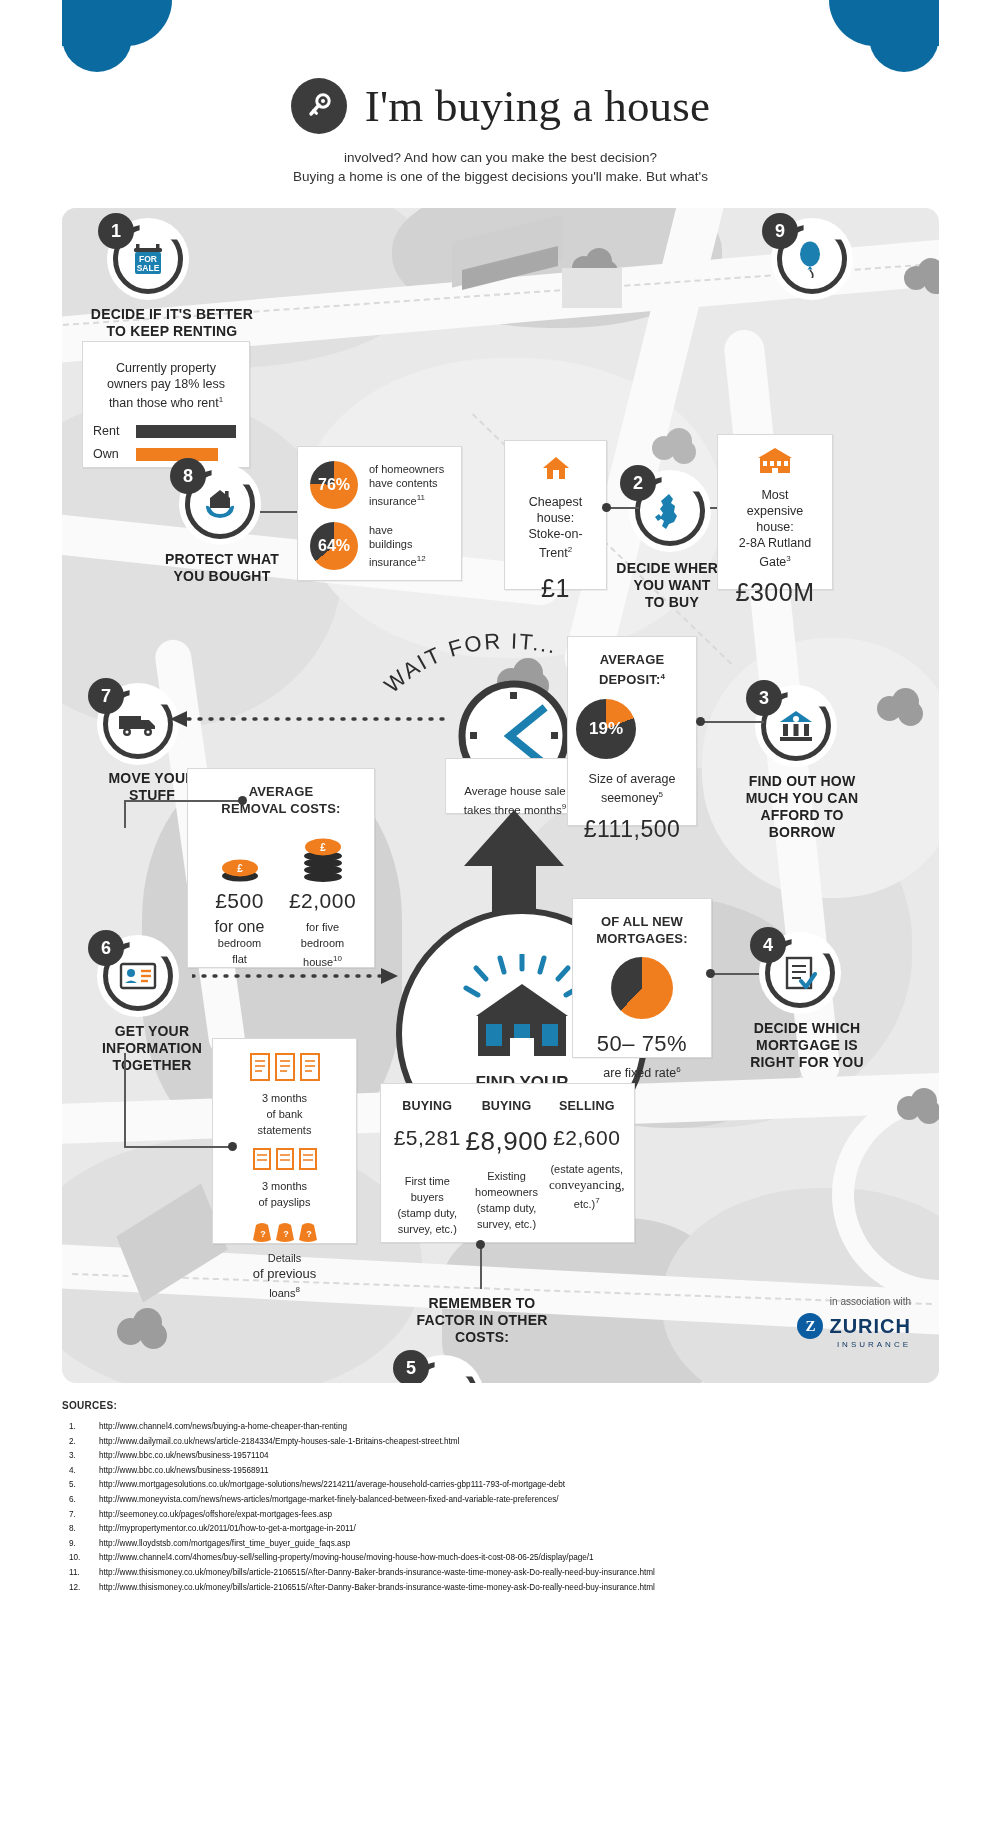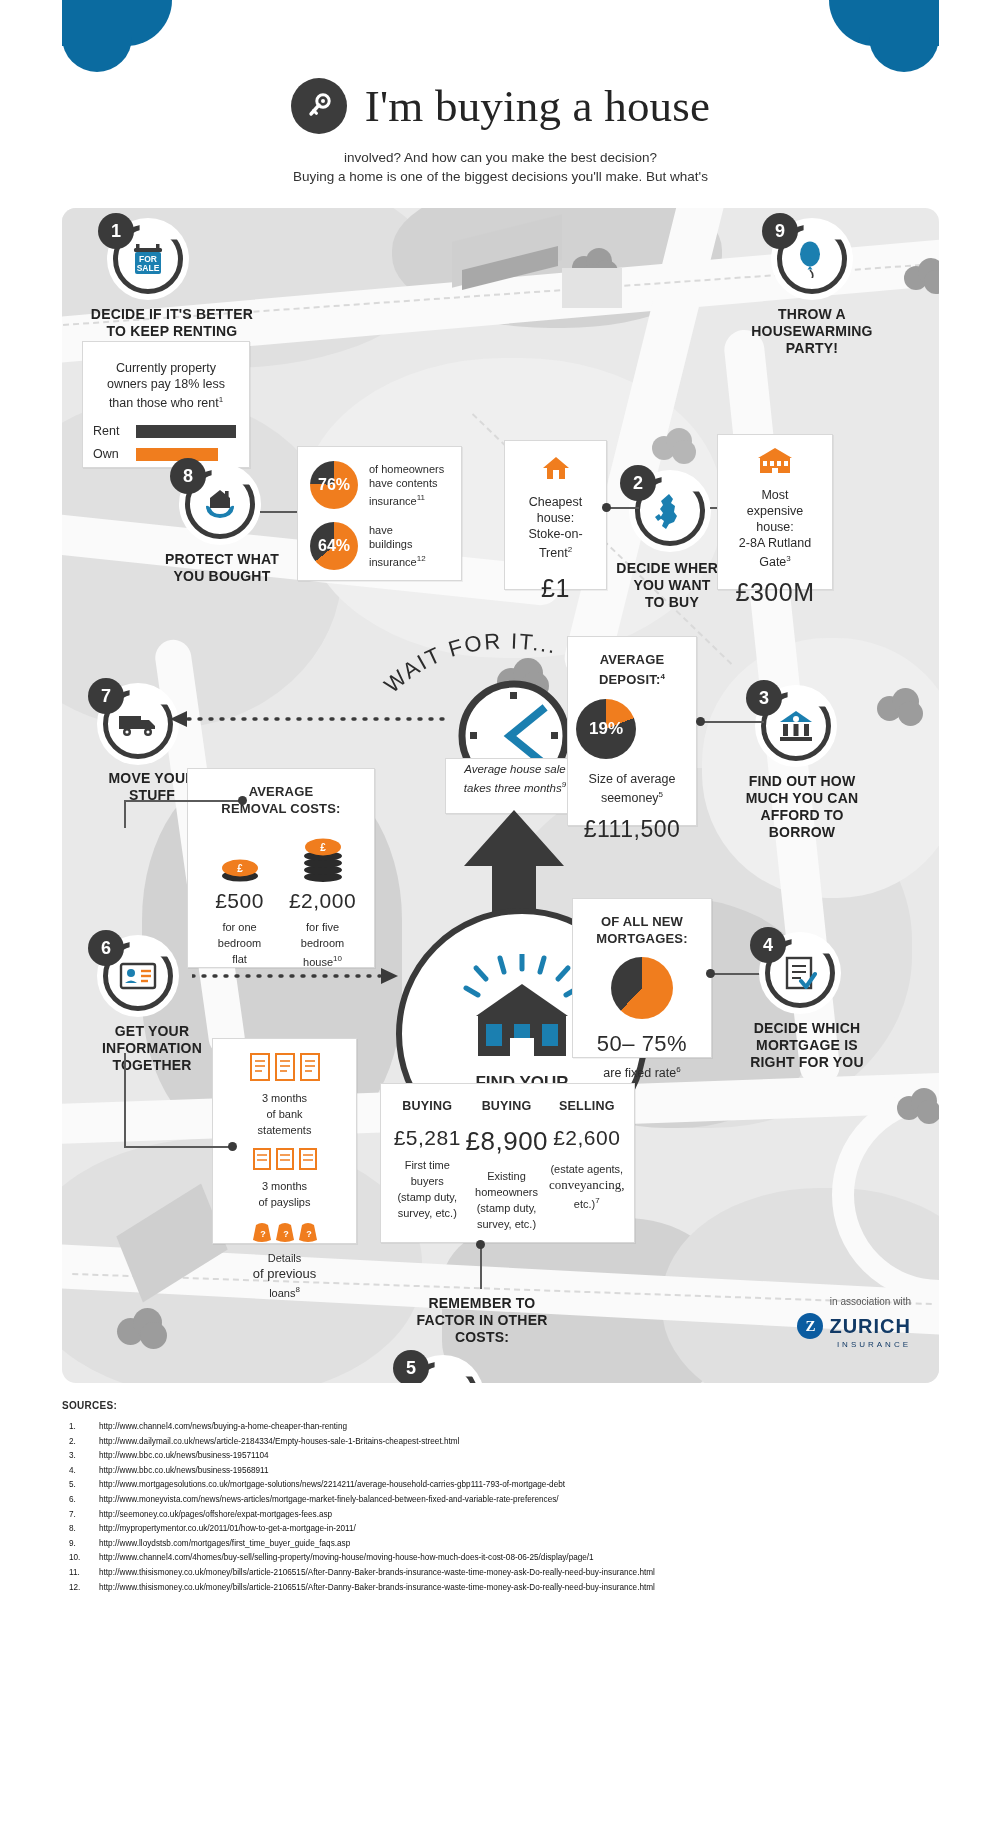--- a/index.html
+++ b/index.html
@@ -205,23 +205,20 @@
     <div class="ring"></div>
     <div class="num">9</div>
     <div class="gi">
       <svg width="38" height="38" viewBox="0 0 38 38">
           <ellipse cx="17" cy="14" rx="10" ry="12.5" fill="#1B7FB0"></ellipse>
           <path d="M17 26 l-2.5 3.5 h5z" fill="#1B7FB0"></path>
           <path d="M17 30 q5 5 1 10" stroke="#3A3A3A" stroke-width="1.6" fill="none"></path>
         </svg>
     </div>
   </div>
-  <div class="lbl" style="left:640px;top:98px;width:220px;white-space:pre-line;">THROW A
-HOUSEWARMING
-PARTY!</div>
 
   <div class="step" style="left:120px;top:258px;">
     <div class="ring"></div>
     <div class="num">8</div>
     <div class="gi">
       <svg width="40" height="40" viewBox="0 0 40 40">
           <path d="M20 6 L30 14 v10 H10 V14z" fill="#3A3A3A"></path>
           <rect x="25" y="7" width="3.6" height="6" fill="#3A3A3A"></rect>
           <path d="M6 22 q0 11 14 12 q14 -1 14 -12 q-3 -1 -5 3 q-2 5 -9 5 q-7 0 -9 -5 q-2 -4 -5 -3z" fill="#1B7FB0"></path>
         </svg>
@@ -322,21 +319,21 @@
     <svg width="112" height="112" viewBox="0 0 112 112">
       <circle cx="56" cy="56" r="52" fill="#fff" stroke="#3A3A3A" stroke-width="7"></circle>
       <rect x="52" y="12" width="7" height="7" fill="#3A3A3A"></rect>
       <rect x="52" y="93" width="7" height="7" fill="#3A3A3A"></rect>
       <rect x="12" y="52" width="7" height="7" fill="#3A3A3A"></rect>
       <rect x="93" y="52" width="7" height="7" fill="#3A3A3A"></rect>
       <path d="M84 30 L52 56 L84 82" stroke="#1B7FB0" stroke-width="8" fill="none" stroke-linecap="square"></path>
     </svg>
   </div>
 
-  <div class="card" style="left:383px;top:550px;width:140px;height:56px;padding:2px 6px;box-sizing:border-box;font-style:italic;">
+  <div class="card" style="left:383px;top:550px;width:140px;height:56px;padding:24px 6px;box-sizing:border-box;">
     <div class="txt" style="font-size:11.5px;">Average house sale</div>
     <div class="txt" style="font-size:11.5px;"><span>takes three months</span><sup>9</sup></div>
   </div>
 
   <div style="position:absolute;left:398px;top:600px;width:108px;height:140px;">
     <svg width="108" height="140" viewBox="0 0 108 140">
         <path d="M54 2 L104 58 H76 V138 H32 V58 H4z" fill="#3A3A3A"></path>
       </svg>
   </div>
 
@@ -405,21 +402,21 @@
     <div style="display:flex;justify-content:space-around;margin-top:17px;">
       <div style="text-align:center;width:78px;">
         <div style="height:48px;display:flex;align-items:flex-end;justify-content:center;">
           <svg width="42" height="26" viewBox="0 0 42 26">
               <ellipse cx="21" cy="20" rx="18" ry="5.5" fill="#2b2b2b"></ellipse>
               <ellipse cx="21" cy="12" rx="18" ry="8.5" fill="#F07D1E"></ellipse>
               <text x="21" y="16" font-size="10" font-weight="700" fill="#fff" text-anchor="middle" font-family="Liberation Sans,sans-serif">£</text>
             </svg>
         </div>
         <div class="big" style="font-size:21px;margin-top:7px;">£500</div>
-        <div class="txt" style="font-size:11px;margin-top:6px;">for one</div>
+        <div class="txt" style="font-size:16px;margin-top:6px;">for one</div>
         <div class="txt" style="font-size:11px;">bedroom</div>
         <div class="txt" style="font-size:11px;">flat</div>
       </div>
       <div style="text-align:center;width:78px;">
         <div style="height:48px;display:flex;align-items:flex-end;justify-content:center;">
           <svg width="44" height="48" viewBox="0 0 44 48">
             <ellipse cx="22" cy="43" rx="19" ry="5" fill="#2b2b2b"></ellipse>
               <ellipse cx="22" cy="36" rx="19" ry="5" fill="#2b2b2b"></ellipse>
               <ellipse cx="22" cy="29" rx="19" ry="5" fill="#2b2b2b"></ellipse>
               <ellipse cx="22" cy="22" rx="19" ry="5" fill="#2b2b2b"></ellipse>
@@ -582,21 +579,21 @@
     <div class="txt" style="font-size:11px;"><span>loans</span><sup>8</sup></div>
   </div>
   <div class="conn" style="left:62px;top:845px;width:1.6px;height:95px;"></div>
   <div class="conn" style="left:62px;top:938px;width:108px;height:1.6px;"></div>
   <div class="dot" style="left:166px;top:934px;"></div>
 
   <div class="card" style="left:318px;top:875px;width:255px;height:160px;padding:14px 8px;box-sizing:border-box;display:flex;justify-content:space-between;">
     <div style="width:80px;text-align:center;">
       <div class="ttl" style="font-size:12.5px;">BUYING</div>
       <div class="big" style="font-size:21px;margin-top:11px;">£5,281</div>
-      <div class="txt" style="font-size:11px;margin-top:7px;">First time</div>
+      <div class="txt" style="font-size:11px;margin-top:23px;">First time</div>
       <div class="txt" style="font-size:11px;">buyers</div>
       <div class="txt" style="font-size:11px;">(stamp duty,</div>
       <div class="txt" style="font-size:11px;">survey, etc.)</div>
     </div>
     <div style="width:82px;text-align:center;">
       <div class="ttl" style="font-size:12.5px;">BUYING</div>
       <div class="big" style="font-size:26px;margin-top:11px;">£8,900</div>
       <div class="txt" style="font-size:11px;margin-top:11px;">Existing</div>
       <div class="txt" style="font-size:11px;">homeowners</div>
       <div class="txt" style="font-size:11px;">(stamp duty,</div>

